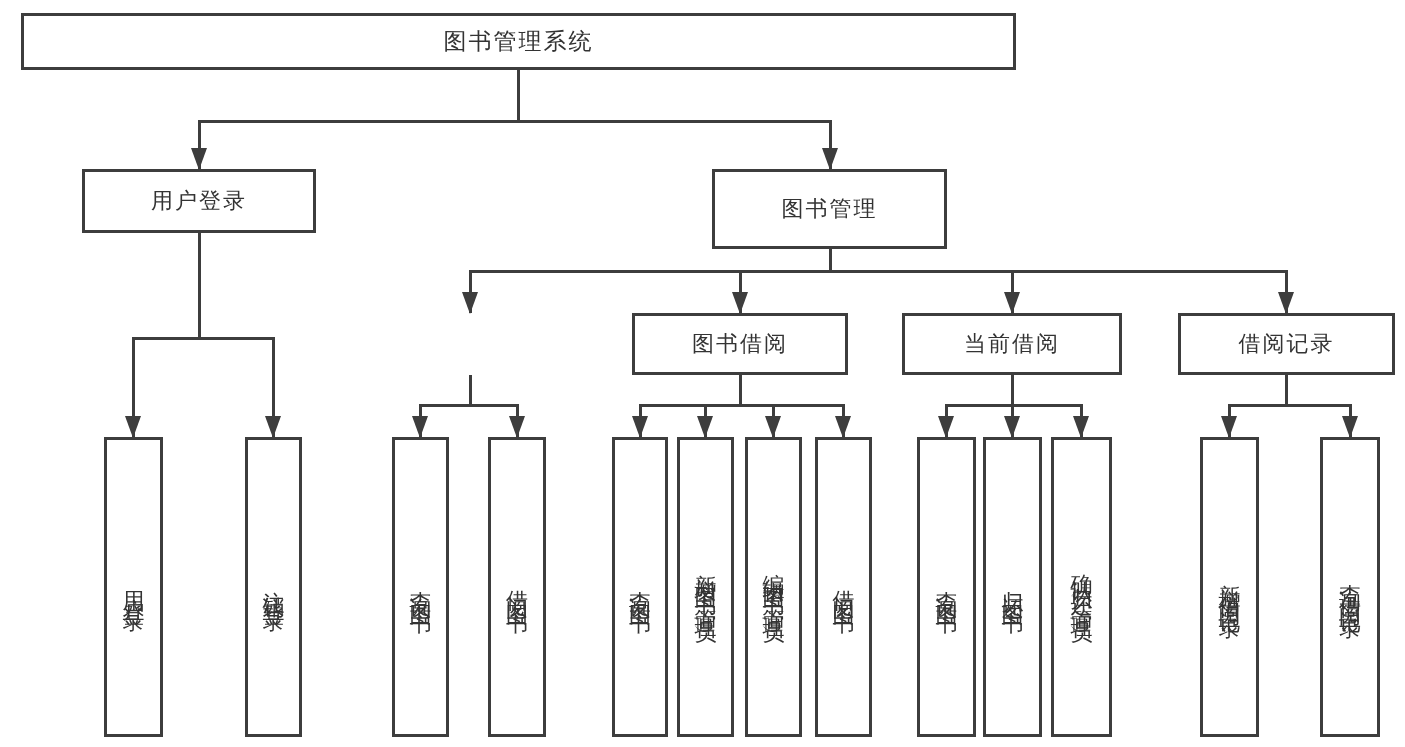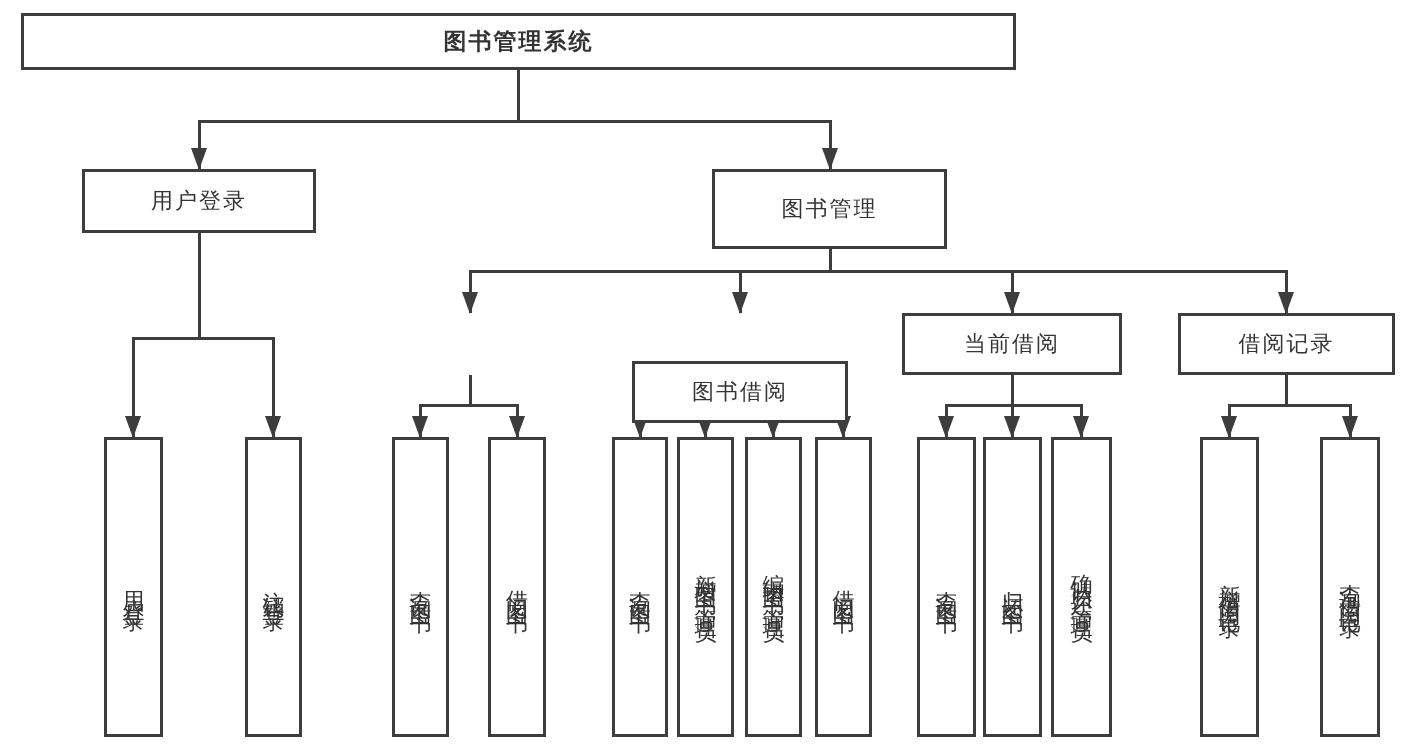--- a/index.html
+++ b/index.html
@@ -22,21 +22,21 @@
     background: #ffffff;
     border: 3px solid var(--line);
     display: flex;
     align-items: center;
     justify-content: center;
     color: var(--text);
     font-size: 22px;
     letter-spacing: 2px;
     z-index: 2;
   }
-  .box.root { font-size: 23px; font-weight: bold; }
+  .box.root { font-size: 23px; }
 
   .leaf {
     position: absolute;
     top: 437px;
     height: 300px;
     background: #ffffff;
     border: 3px solid var(--line);
     display: flex;
     align-items: center;
     justify-content: center;
@@ -108,21 +108,21 @@
   <div class="hl" style="left:469px; top:270px; width:819px;"></div>
   <div class="vl" style="left:469px; top:270px; height:43px;"></div>
   <div class="vl" style="left:739px; top:270px; height:43px;"></div>
   <div class="vl" style="left:1011px; top:270px; height:43px;"></div>
   <div class="vl" style="left:1285px; top:270px; height:43px;"></div>
   <div class="arr" style="left:462px; top:292px;"></div>
   <div class="arr" style="left:732px; top:292px;"></div>
   <div class="arr" style="left:1004px; top:292px;"></div>
   <div class="arr" style="left:1278px; top:292px;"></div>
 
-  <div class="box" style="left:632px; top:313px; width:216px; height:62px;margin-top:48px;">
+  <div class="box" style="left:632px; top:313px; width:216px; height:62px;">
     <span>图书借阅</span>
   </div>
   <div class="box" style="left:902px; top:313px; width:220px; height:62px;">
     <span>当前借阅</span>
   </div>
   <div class="box" style="left:1178px; top:313px; width:217px; height:62px;align-items:center;">
     <span>借阅记录</span>
   </div>
 
   <div class="vl" style="left:469px; top:375px; height:31px;"></div>

